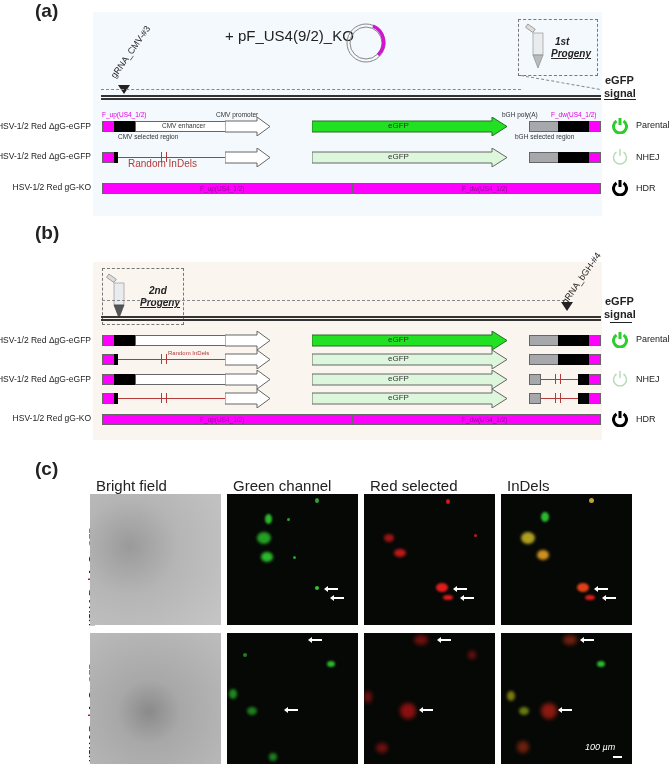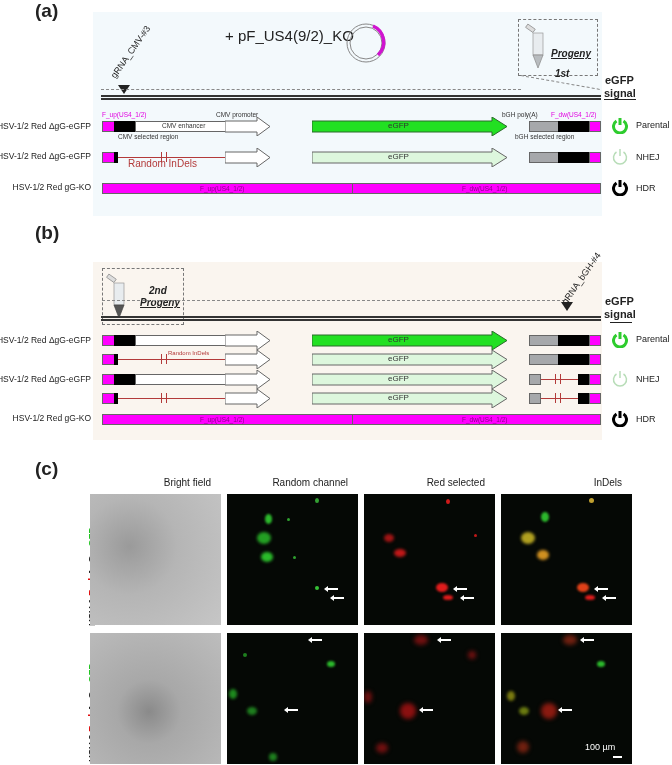--- a/index.html
+++ b/index.html
@@ -12,21 +12,21 @@
   .sig-label { position:absolute; font-size:9px; color:#222; }
   .bar { position:absolute; height:11px; box-sizing:border-box; border:1px solid #666; }
   .mag { background:#ff00ff; }
   .blk { background:#000; border-color:#000; }
   .gry { background:#a6a8ab; }
   .wht { background:#fff; }
   .small-txt { position:absolute; font-size:6.5px; color:#333; white-space:nowrap; }
   .mag-txt { color:#e100e1; }
   .hr2 { position:absolute; height:2px; background:#333; }
   .dash { position:absolute; height:0; border-top:1px dashed #888; }
-  .col-title { position:absolute; font-size:10px; text-align:right; width:115px; }
+  .col-title { position:absolute; font-size:15px; text-align:left; width:115px; }
   .img { position:absolute; width:131px; height:131px; overflow:hidden; }
   .bf { background:radial-gradient(circle at 30% 40%, #9a9a9a 0, #b5b5b5 40%, #c6c6c6 100%); }
   .dark { background:#050805; }
   .dot { position:absolute; border-radius:50%; }
   .arrow-w { position:absolute; height:1.5px; width:11px; background:#fff; }
   .arrow-w::before { content:""; position:absolute; left:-3px; top:-2.5px; border-right:4px solid #fff; border-top:3.2px solid transparent; border-bottom:3.2px solid transparent; }
   .vlabel { position:absolute; transform:rotate(-90deg); transform-origin:left top; font-weight:bold; font-size:9.5px; white-space:nowrap; }
 </style>
 </head>
 <body>
@@ -45,21 +45,21 @@
 <svg class="abs" style="left:118px;top:85px;" width="12" height="10">
     <polygon points="0,0 12,0 6,9" fill="#222"></polygon>
   </svg>
 <div class="dash" style="left:101px;top:89px;width:420px;"></div>
 <div class="abs" style="left:518px;top:19px;width:78px;height:55px;border:1px dashed #777;"></div>
 <svg class="abs" style="left:524px;top:23px;" width="26" height="48">
   <rect x="2" y="3" width="9" height="4" fill="#ddd" stroke="#888" stroke-width="0.7" transform="rotate(35 6 5)"></rect>
   <rect x="9" y="10" width="10" height="22" fill="#e8ecef" stroke="#999" stroke-width="0.7"></rect>
   <path d="M 9 32 L 14 45 L 19 32 Z" fill="#b8bcbf" stroke="#888" stroke-width="0.7"></path>
 </svg>
-<div class="abs" style="left:555px;top:36px;font-size:10px;font-weight:bold;font-style:italic;margin-top:32px;">1st</div>
+<div class="abs" style="left:555px;top:36px;font-size:10px;font-weight:bold;font-style:italic;">1st</div>
 <div class="abs" style="left:551px;top:48px;font-size:10px;font-weight:bold;font-style:italic;text-decoration:underline;">Progeny</div>
 <div class="dash" style="left:521px;top:75px;width:80px;transform:rotate(10deg);transform-origin:left top;"></div>
 
 <div class="hr2" style="left:101px;top:95px;width:500px;"></div>
 <div class="hr2" style="left:101px;top:98px;width:500px;"></div>
 <div class="abs" style="left:605px;top:74px;font-size:11px;font-weight:bold;">eGFP</div>
 <div class="abs" style="left:604px;top:87px;font-size:11px;font-weight:bold;border-bottom:1px solid #222;">signal</div>
 
 <div class="row-label" style="left:-7px;top:121px;">HSV-1/2 Red ΔgG-eGFP</div>
 <div class="small-txt mag-txt" style="left:102px;top:111px;">F_up(US4_1/2)</div>
@@ -226,21 +226,21 @@
 <div class="small-txt" style="left:462px;top:416px;color:#8a008a;">F_dw(US4_1/2)</div>
 <svg class="abs" style="left:612px;top:410px;" width="16" height="17">
     <path d="M4.5 4 A6.5 6.5 0 1 0 11.5 4" fill="none" stroke="#000" stroke-width="3"></path>
     <line x1="8" y1="1" x2="8" y2="8" stroke="#000" stroke-width="3"></line>
   </svg>
 <div class="sig-label" style="left:636px;top:414px;">HDR</div>
 
 <div class="panel-label" style="left:35px;top:458px;">(c)</div>
 
 <div class="col-title" style="left:96px;top:477px;">Bright field</div>
-<div class="col-title" style="left:233px;top:477px;">Random channel</div>
+<div class="col-title" style="left:233px;top:477px;">Green channel</div>
 <div class="col-title" style="left:370px;top:477px;">Red selected</div>
 <div class="col-title" style="left:507px;top:477px;">InDels</div>
 
 <div class="vlabel" style="left:86px;top:626px;"><span>HSV-1 </span><span style="color:#e01010;">Red</span><span> ΔgG-</span><span style="color:#22c422;">eGFP</span></div>
 <div class="vlabel" style="left:86px;top:762px;"><span>HSV-2 </span><span style="color:#e01010;">Red</span><span> ΔgG-</span><span style="color:#22c422;">eGFP</span></div>
 
 <div class="img bf" style="left:90px;top:494px;"></div>
 <div class="img dark" style="left:227px;top:494px;">
   <div class="dot" style="left:38px;top:20px;width:7px;height:10px;background:#2cb82c;filter:blur(1px);"></div>
   <div class="dot" style="left:30px;top:38px;width:14px;height:12px;background:#239f23;filter:blur(1.5px);"></div>
@@ -285,21 +285,21 @@
 </div>
 <div class="img dark" style="left:364px;top:633px;">
   <div class="dot" style="left:36px;top:70px;width:16px;height:16px;background:#8a1010;filter:blur(2px);"></div>
   <div class="dot" style="left:50px;top:2px;width:14px;height:10px;background:#701010;filter:blur(2px);"></div>
   <div class="dot" style="left:0px;top:58px;width:8px;height:12px;background:#701010;filter:blur(2px);"></div>
   <div class="dot" style="left:12px;top:110px;width:12px;height:10px;background:#701010;filter:blur(2px);"></div>
   <div class="dot" style="left:104px;top:18px;width:8px;height:8px;background:#701010;filter:blur(2px);"></div>
   <div class="arrow-w" style="left:76px;top:6px;"></div>
   <div class="arrow-w" style="left:58px;top:76px;"></div>
 </div>
-<div class="img dark" style="left:501px;top:633px;">
+<div class="img dark" style="left:501px;top:633px;font-style:italic;">
   <div class="dot" style="left:40px;top:70px;width:16px;height:16px;background:#8a1a10;filter:blur(2px);"></div>
   <div class="dot" style="left:62px;top:2px;width:14px;height:10px;background:#702010;filter:blur(2px);"></div>
   <div class="dot" style="left:96px;top:28px;width:8px;height:6px;background:#2cb82c;filter:blur(1px);"></div>
   <div class="dot" style="left:6px;top:58px;width:8px;height:10px;background:#7a7a10;filter:blur(1.5px);"></div>
   <div class="dot" style="left:18px;top:74px;width:10px;height:8px;background:#6a7a10;filter:blur(1.5px);"></div>
   <div class="dot" style="left:16px;top:108px;width:12px;height:12px;background:#702010;filter:blur(2px);"></div>
   <div class="arrow-w" style="left:82px;top:6px;"></div>
   <div class="arrow-w" style="left:60px;top:76px;"></div>
   <div class="abs" style="left:84px;top:109px;font-size:9px;color:#fff;">100 µm</div>
   <div class="abs" style="left:112px;top:123px;width:9px;height:1.5px;background:#fff;"></div>

